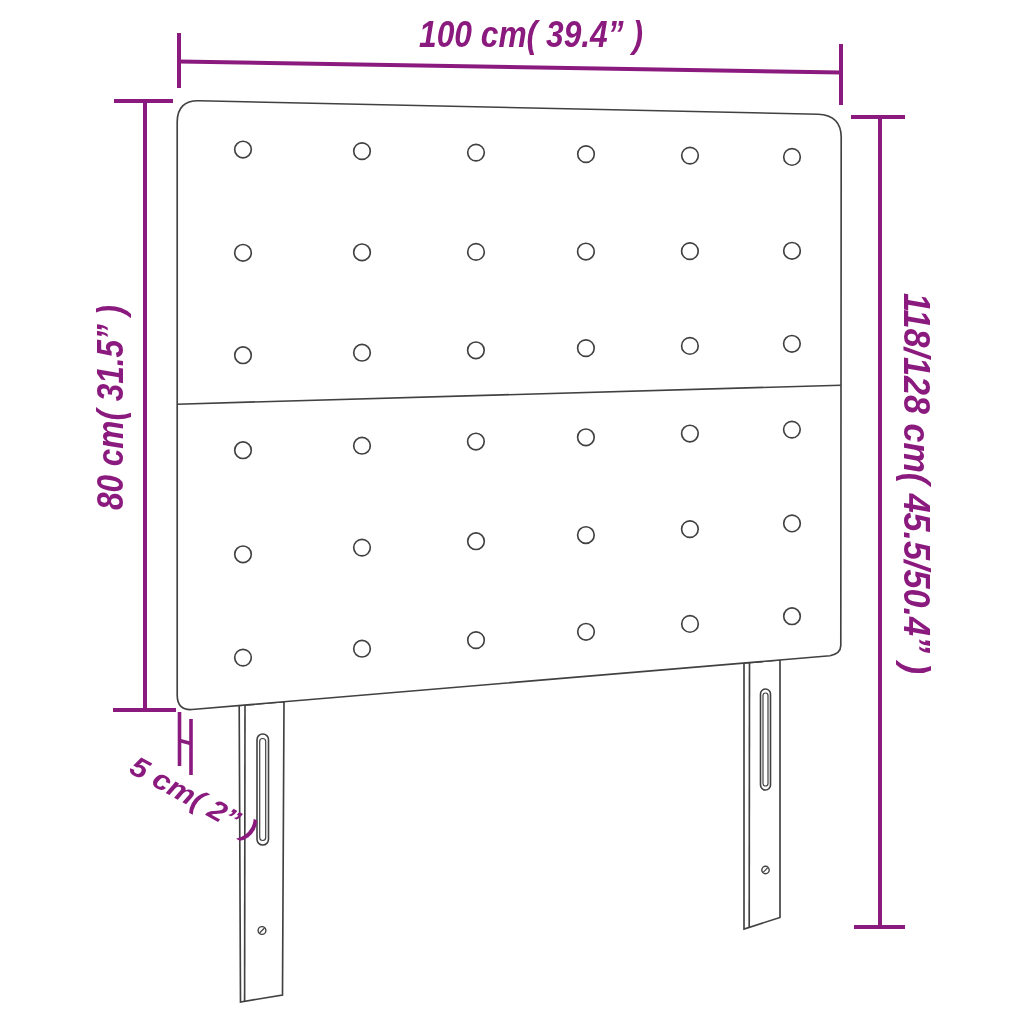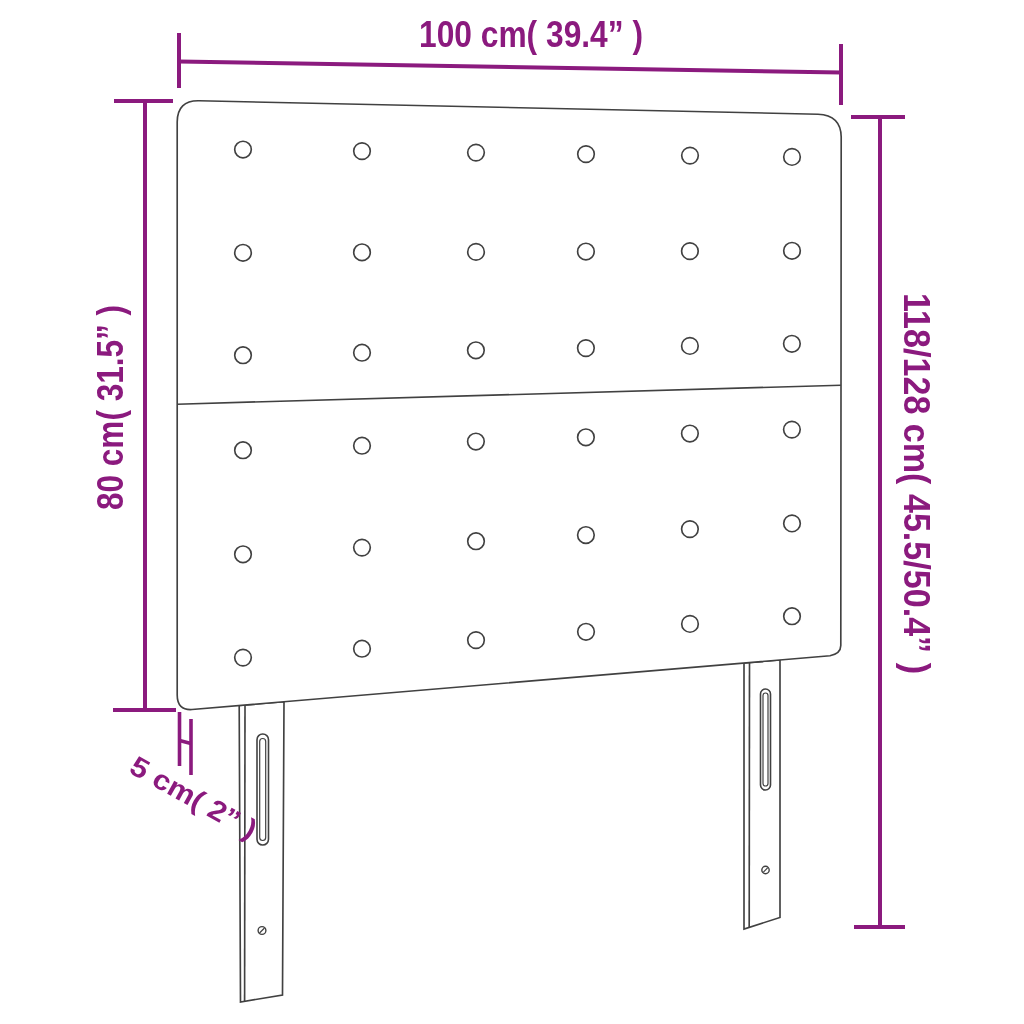--- a/index.html
+++ b/index.html
@@ -1,16 +1,16 @@
 <!DOCTYPE html>
 <html><head>
 <meta charset="utf-8">
 <style>
   html,body { margin:0; padding:0; background:#ffffff; }
-  .wrap { width:1024px; height:1024px; position:relative; overflow:hidden; background:#eab308; }
+  .wrap { width:1024px; height:1024px; position:relative; overflow:hidden; background:#eab308;font-style:italic; }
   text { font-family:"Liberation Sans", sans-serif; font-weight:bold; fill:#8B1A7E; }
 </style>
 </head>
 <body>
 <div class="wrap">
 <svg width="1024" height="1024" viewBox="0 0 1024 1024" xmlns="http://www.w3.org/2000/svg">
 
   <rect x="0" y="0" width="1024" height="1024" fill="#ffffff"></rect>
 
   <g stroke="#414141" fill="none" stroke-width="1.65">

